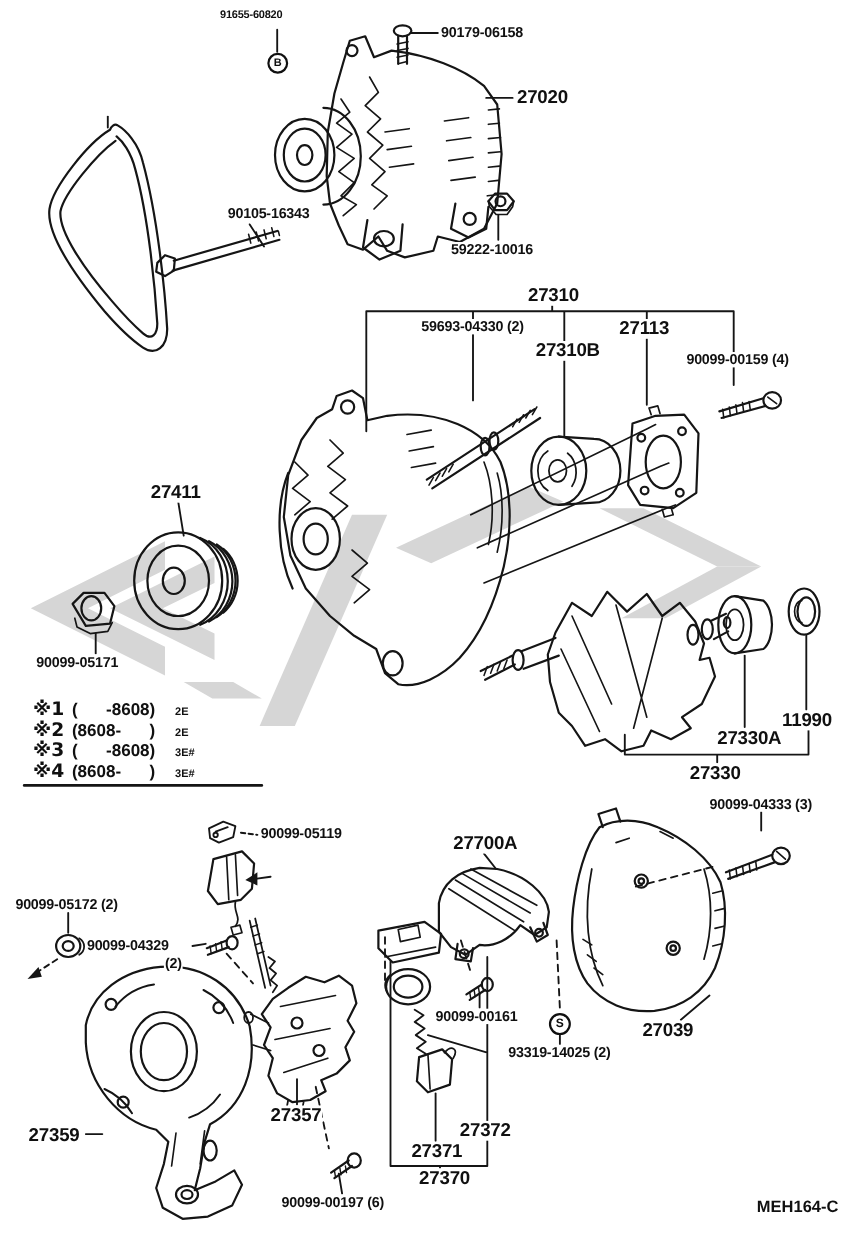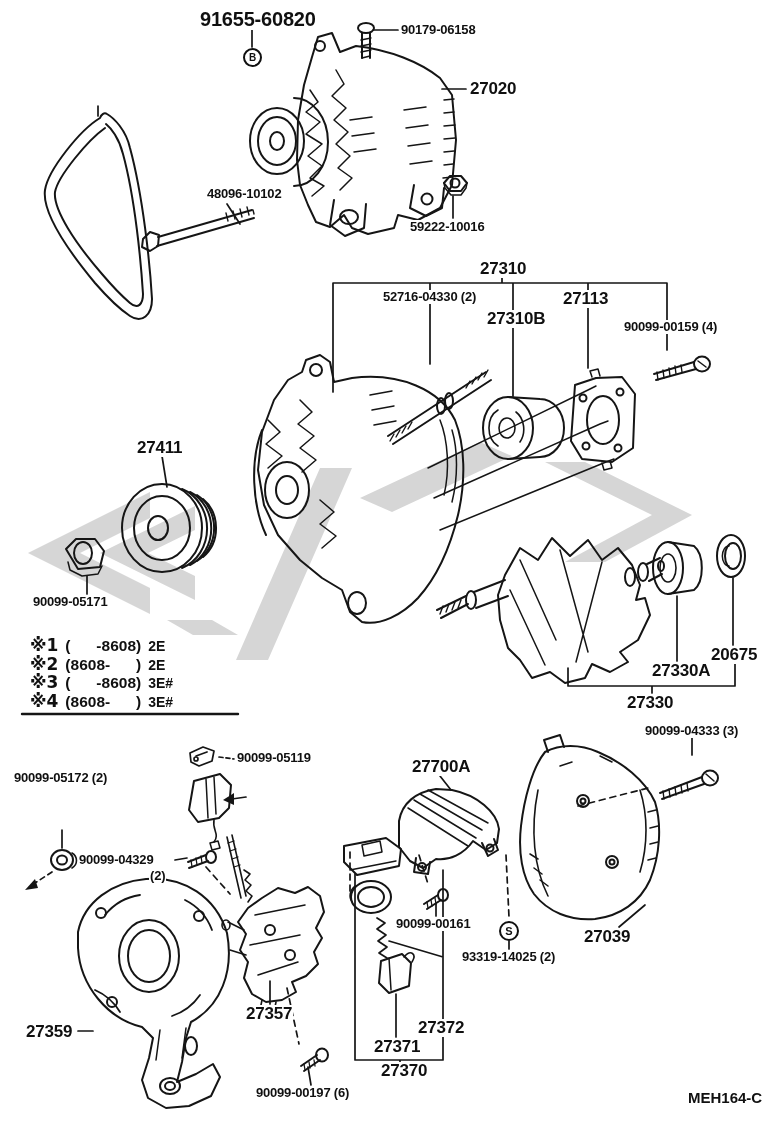--- a/index.html
+++ b/index.html
@@ -15,21 +15,21 @@
   .note .l2{font-size:16px;letter-spacing:0.5px;}
   .note .l3{font-size:10.5px;letter-spacing:-0.3px;}
   .badge{position:absolute;border:2px solid #101010;border-radius:50%;text-align:center;
          font-weight:700;background:#fff;}
   .badge-b{left:243px;top:48px;width:15px;height:15px;font-size:10px;line-height:15px;}
   .badge-s{left:499px;top:921px;width:16px;height:16px;font-size:11px;line-height:16px;}
   .legend{position:absolute;left:30px;top:635px;}
   .legend-row{display:flex;align-items:baseline;font-weight:700;height:18.5px;}
   .legend-row .m{font-size:17px;font-family:"DejaVu Sans",sans-serif;margin-right:7px;}
   .legend-row .r{font-size:15.5px;white-space:pre;}
-  .legend-row .c{font-size:14px;margin-left:7px;}
+  .legend-row .c{font-size:10px;margin-left:18px;}
   .brushes{position:absolute;left:247px;top:768px;}
   .brush-row{font-size:15.5px;font-weight:700;white-space:pre;height:17px;
              font-family:"DejaVu Sans","Liberation Sans",sans-serif;letter-spacing:-0.4px;}
   .code{position:absolute;left:688px;top:1089px;font-size:15px;font-weight:700;text-align:center;}
 </style>
 </head>
 <body>
 
 <div class="stage">
 
@@ -328,28 +328,28 @@
       <ellipse cx="191" cy="1046" rx="6" ry="9"></ellipse>
       <ellipse cx="170" cy="1086" rx="10" ry="8"></ellipse>
       <ellipse cx="170" cy="1086" rx="5" ry="4"></ellipse>
       <path d="M160,1030 L156,1060 M186,1028 L182,1058" stroke-width="1.5"></path>
     </g>
 
   </g>
 </svg>
 
 
-<div class="lbl sz-md" style="left:199px;top:9px;font-size:20px">91655-60820</div>
+<div class="lbl sz-md" style="left:199px;top:9px;font-size:10px">91655-60820</div>
 <div class="badge badge-b">B</div>
 <div class="lbl sz-md" style="left:400px;top:23px">90179-06158</div>
 <div class="lbl sz-lg" style="left:469px;top:80px">27020</div>
-<div class="lbl sz-md" style="left:206px;top:187px">48096-10102</div>
+<div class="lbl sz-md" style="left:206px;top:187px">90105-16343</div>
 <div class="lbl sz-md" style="left:409px;top:220px">59222-10016</div>
 <div class="lbl sz-lg" style="left:479px;top:260px">27310</div>
-<div class="lbl sz-md" style="left:382px;top:290px">52716-04330 (2)</div>
+<div class="lbl sz-md" style="left:382px;top:290px">59693-04330 (2)</div>
 <div class="lbl sz-lg" style="left:486px;top:310px">27310B</div>
 <div class="lbl sz-lg" style="left:562px;top:290px">27113</div>
 <div class="lbl sz-md" style="left:623px;top:320px">90099-00159 (4)</div>
 <div class="lbl sz-lg" style="left:136px;top:439px">27411</div>
 <div class="lbl sz-md" style="left:32px;top:595px">90099-05171</div>
 
 <div class="legend">
   <div class="legend-row">
     <span class="m">※1</span>
     <span class="r">(      -8608)</span>
@@ -365,29 +365,29 @@
     <span class="r">(      -8608)</span>
     <span class="c">3E#</span>
   </div>
   <div class="legend-row">
     <span class="m">※4</span>
     <span class="r">(8608-      )</span>
     <span class="c">3E#</span>
   </div>
 </div>
 
-<div class="lbl sz-lg" style="left:710px;top:646px">20675</div>
+<div class="lbl sz-lg" style="left:710px;top:646px">11990</div>
 <div class="lbl sz-lg" style="left:651px;top:662px">27330A</div>
 <div class="lbl sz-lg" style="left:626px;top:694px">27330</div>
 <div class="lbl sz-md" style="left:644px;top:724px">90099-04333 (3)</div>
 <div class="lbl sz-md" style="left:236px;top:751px">90099-05119</div>
 
 
 <div class="lbl sz-lg" style="left:411px;top:758px">27700A</div>
-<div class="lbl sz-md" style="left:13px;top:771px">90099-05172 (2)</div>
+<div class="lbl sz-md" style="left:13px;top:815px">90099-05172 (2)</div>
 <div class="lbl sz-md" style="left:78px;top:853px">90099-04329</div>
 <div class="lbl sz-md" style="left:149px;top:869px">(2)</div>
 <div class="lbl sz-md" style="left:395px;top:917px">90099-00161</div>
 <div class="badge badge-s">S</div>
 <div class="lbl sz-md" style="left:461px;top:950px">93319-14025 (2)</div>
 <div class="lbl sz-lg" style="left:583px;top:928px">27039</div>
 <div class="lbl sz-lg" style="left:25px;top:1023px">27359</div>
 <div class="lbl sz-lg" style="left:245px;top:1005px">27357</div>
 <div class="lbl sz-lg" style="left:417px;top:1019px">27372</div>
 <div class="lbl sz-lg" style="left:373px;top:1038px">27371</div>

